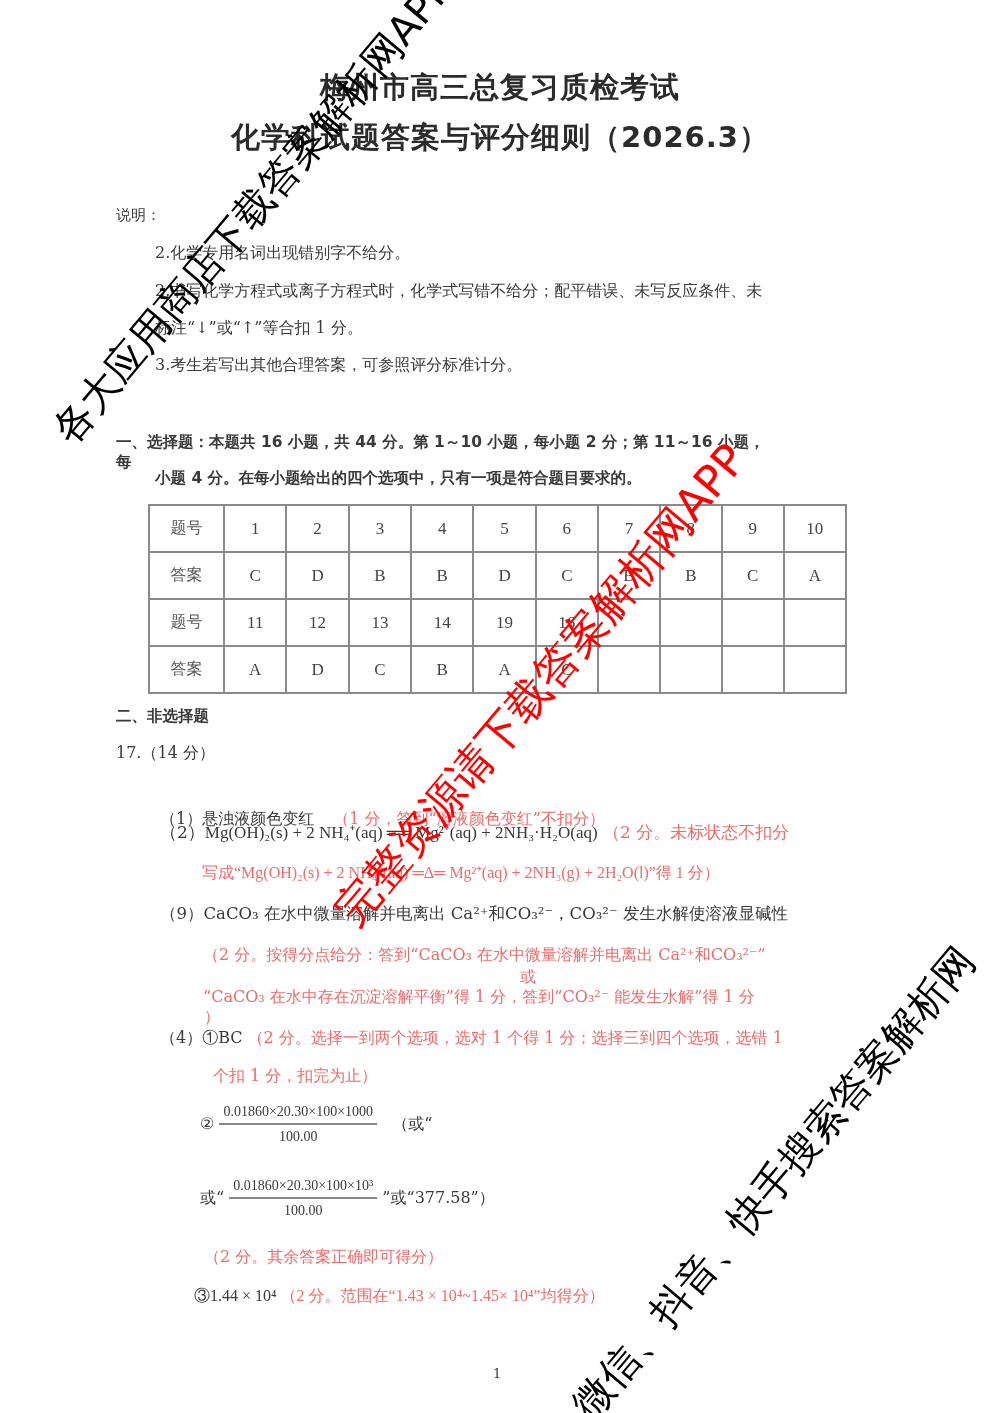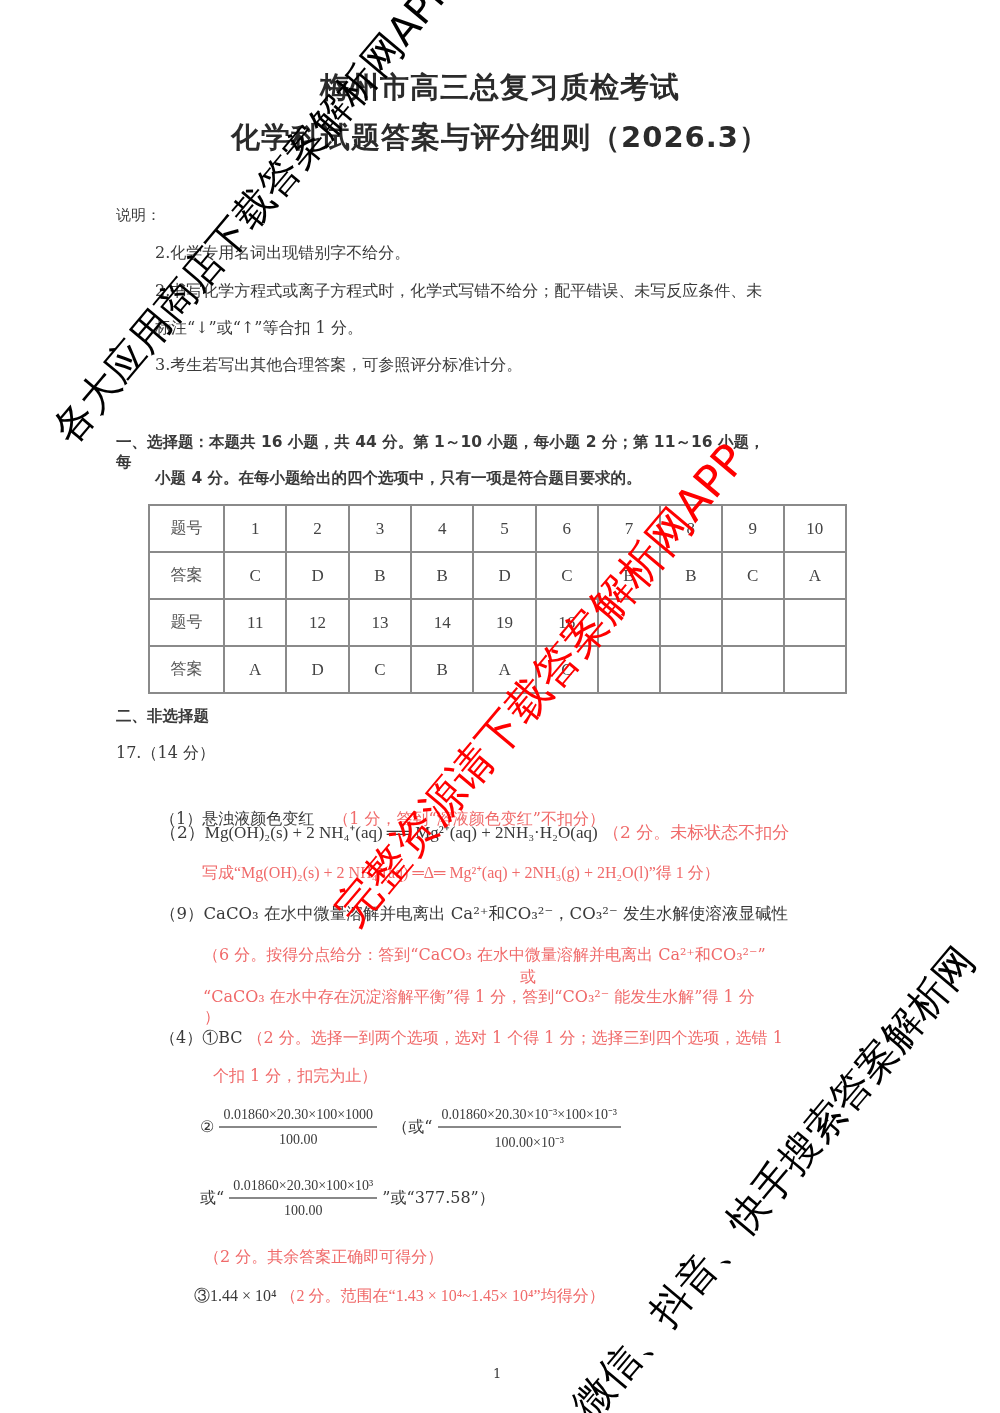--- a/index.html
+++ b/index.html
@@ -117,42 +117,38 @@
   <span class="red" style="margin-left:14px;">（1 分，答到“溶液颜色变红”不扣分）</span>
 </div>
 
 <div class="abs txt" style="left:160px; top:820px; font-size:17px;">
   <span>（2）</span><span style="font-family:'Liberation Serif',serif;">Mg(OH)₂(s) + 2 NH₄⁺(aq) ══ Mg²⁺(aq) + 2NH₃·H₂O(aq)</span>
   <span class="red">（2 分。未标状态不扣分</span>
 </div>
 <div class="abs txt red" style="left:202px; top:861px; font-size:16px; font-family:'Liberation Serif',serif;">写成“Mg(OH)₂(s) + 2 NH₄⁺(aq) ═Δ═ Mg²⁺(aq) + 2NH₃(g) + 2H₂O(l)”得 1 分）</div>
 
 <div class="abs txt" style="left:160px; top:903px; font-size:16.5px;">（9）CaCO₃ 在水中微量溶解并电离出 Ca²⁺和CO₃²⁻，CO₃²⁻ 发生水解使溶液显碱性</div>
-<div class="abs txt red" style="left:203px; top:945px;">（6 分。按得分点给分：答到“CaCO₃ 在水中微量溶解并电离出 Ca²⁺和CO₃²⁻”</div>
+<div class="abs txt red" style="left:203px; top:945px;">（2 分。按得分点给分：答到“CaCO₃ 在水中微量溶解并电离出 Ca²⁺和CO₃²⁻”</div>
 <div class="abs txt red" style="left:520px; top:967px;">或</div>
 <div class="abs txt red" style="left:203px; top:987px;">“CaCO₃ 在水中存在沉淀溶解平衡”得 1 分，答到“CO₃²⁻ 能发生水解”得 1 分</div>
 <div class="abs txt red" style="left:204px; top:1007px;">）</div>
 
 <div class="abs txt" style="left:160px; top:1028px;">
   <span>（4）①BC</span>
   <span class="red">（2 分。选择一到两个选项，选对 1 个得 1 分；选择三到四个选项，选错 1</span>
 </div>
 <div class="abs txt red" style="left:213px; top:1066px;">个扣 1 分，扣完为止）</div>
 
 <div class="abs txt" style="left:200px; top:1104px;">
   <span>②</span>
   <span class="frac">
     <span class="num">0.01860×20.30×100×1000</span>
     <span class="den">100.00</span>
   </span>
   <span style="margin-left:10px;">（或“</span>
-  <span class="frac">
-    <span class="num">0.01860×20.30×10⁻³×100×10⁻³</span>
-    <span class="den">100.00×10⁻³</span>
-  </span>
 </div>
 
 <div class="abs txt" style="left:200px; top:1178px;">
   <span>或“</span>
   <span class="frac">
     <span class="num">0.01860×20.30×100×10³</span>
     <span class="den">100.00</span>
   </span>
   <span>”或“377.58”）</span>
 </div>

